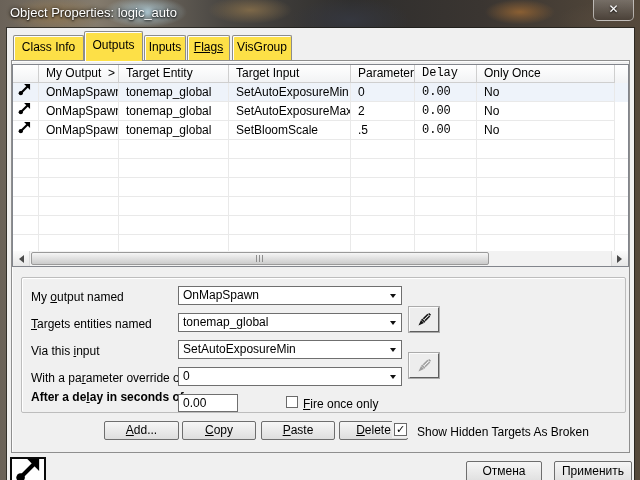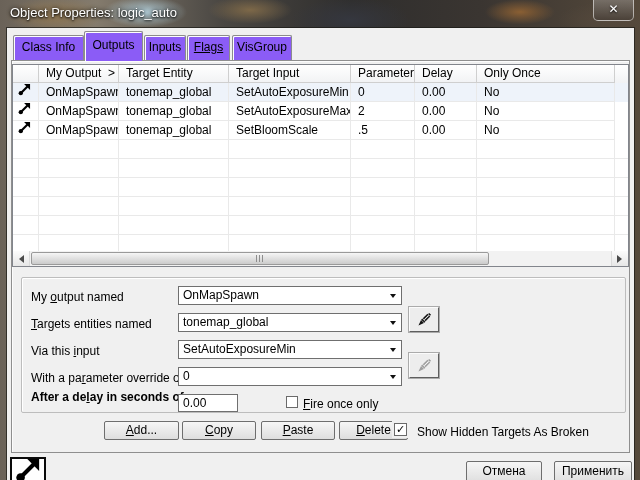--- a/index.html
+++ b/index.html
@@ -23,39 +23,39 @@
          border:1px solid rgba(255,255,255,.55);border-top:none;border-radius:0 0 5px 5px;
          background:linear-gradient(rgba(150,145,140,.55),rgba(70,62,55,.65));
          color:#fff;font-weight:bold;font-size:12px;text-align:center;line-height:19px;
          text-shadow:0 1px 2px rgba(0,0,0,.9);cursor:default;}
 
   
   .client{position:absolute;left:7px;top:28px;width:627px;height:452px;background:#f0f0f0;
           box-shadow:0 0 0 1px rgba(25,25,22,.7);}
 
   
-  .tab{position:absolute;top:35px;height:25px;background:#8b5cf6;border:1px solid #8c8c8c;
+  .tab{position:absolute;top:35px;height:25px;background:#fde047;border:1px solid #8c8c8c;
        border-bottom:none;border-radius:2px 2px 0 0;text-align:center;line-height:23px;
        box-shadow:inset 1px 1px 0 #fdfdfd;z-index:3;}
   .tab.active{top:31px;height:30px;line-height:27px;z-index:5;}
   .panel{position:absolute;left:11px;top:60px;width:619px;height:393px;background:#f0f0f0;
          border:1px solid #8f8f8f;box-shadow:inset 1px 1px 0 #fcfcfc;z-index:1;}
 
   
   .lv{position:absolute;left:12px;top:64px;width:617px;height:203px;background:#fff;
       border:1px solid #82858c;z-index:4;overflow:hidden;}
   .lvh{display:flex;height:18px;background:linear-gradient(#ffffff,#f1f2f4);}
   .hcell{border-right:1px solid #cfcfcf;border-bottom:1px solid #cfcfcf;padding-left:7px;
          line-height:17px;white-space:pre;overflow:hidden;}
   .lrow{display:flex;height:19px;background:#fff;}
   .lrow.sel{background:#eef3fa;}
   .cell{border-right:1px solid #e9e9e9;border-bottom:1px solid #e9e9e9;padding-left:7px;
         line-height:18px;white-space:pre;overflow:hidden;}
   .c0{width:26px;padding-left:5px;}
-  .c1{width:80px;} .c2{width:110px;} .c3{width:122px;} .c4{width:64px;} .c5{width:62px;} .c6{width:138px;}
+  .c1{width:80px;} .c2{width:110px;} .c3{width:122px;} .c4{width:64px;} .c5{width:62px;font-family:Liberation Mono, monospace;} .c6{width:138px;}
   .gridfill{position:absolute;left:0;top:75px;width:615px;height:111px;
     background:repeating-linear-gradient(180deg,#fff 0 18px,#e9e9e9 18px 19px);}
   .vline{position:absolute;top:0;bottom:0;width:1px;background:#e9e9e9;}
 
   
   .hscroll{position:absolute;left:0;right:0;bottom:0;height:15px;background:#f2f2f2;display:flex;}
   .sbtn{width:17px;height:15px;background:linear-gradient(#fcfcfc,#e6e6e6);
         display:flex;align-items:center;justify-content:center;}
   .sbtn.l{border-right:1px solid #dadada;} .sbtn.r{border-left:1px solid #dadada;}
   .tri-l{width:0;height:0;border:4px solid transparent;border-right:5px solid #4a4a4a;margin-right:3px;}

